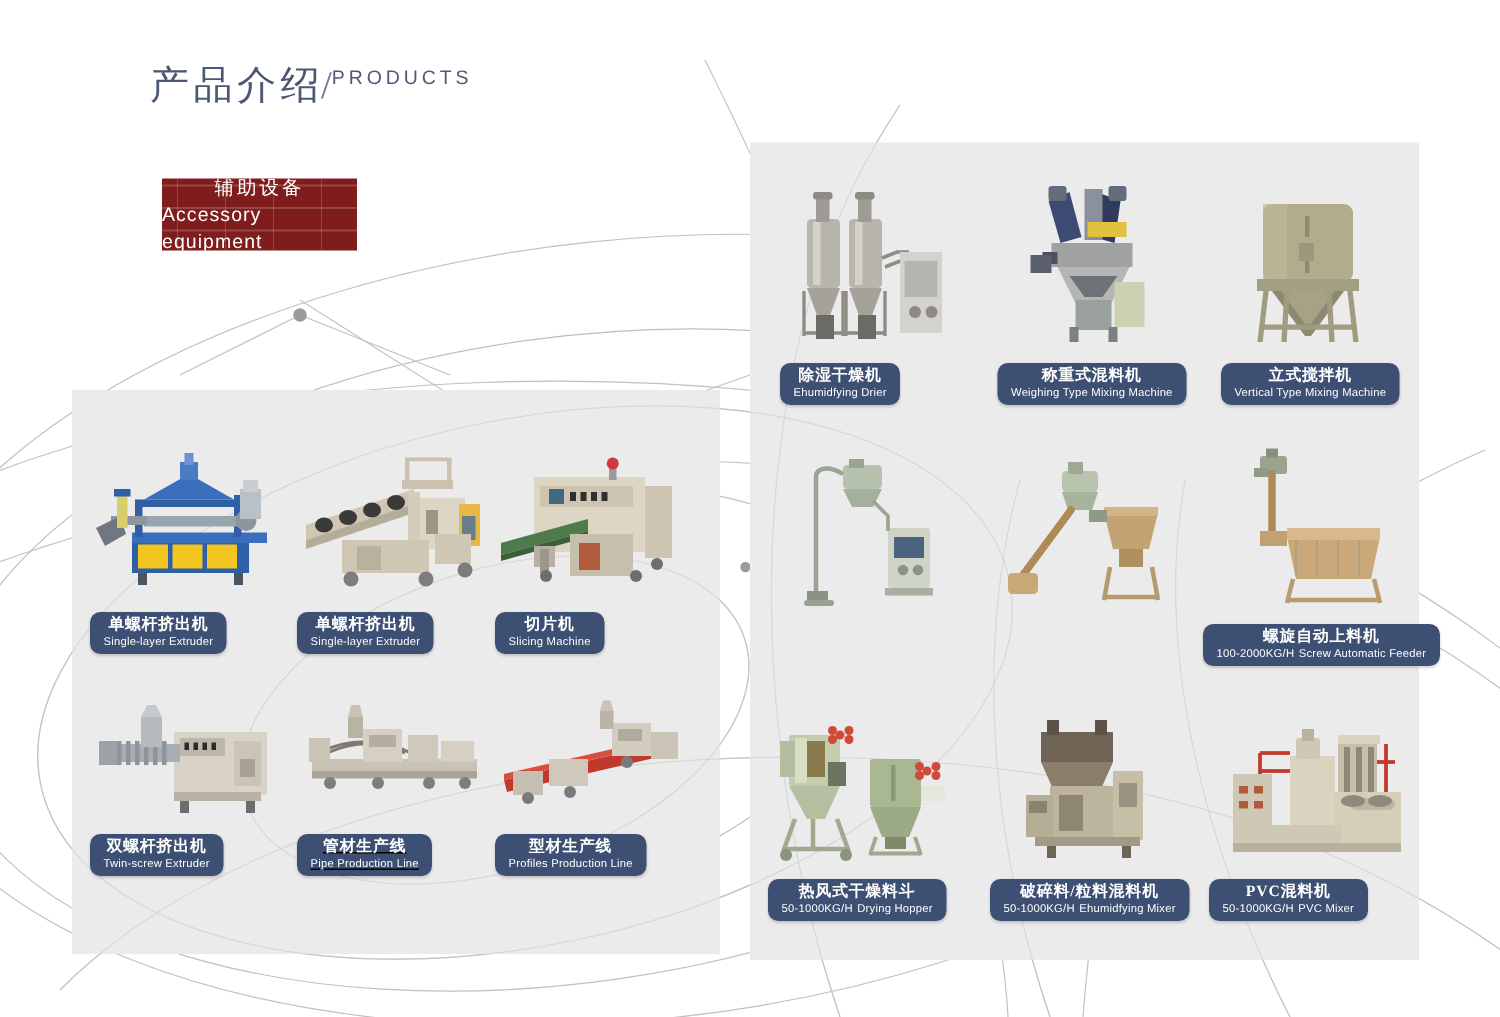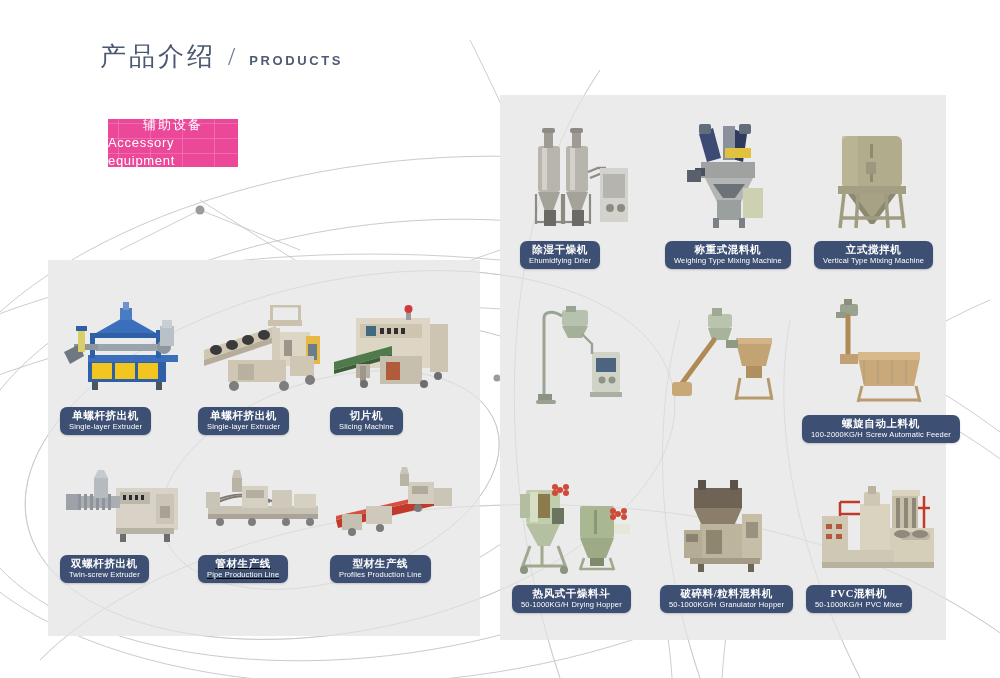--- a/index.html
+++ b/index.html
@@ -14,27 +14,27 @@
 
   
   .deco{position:absolute;left:0;top:0;width:1000px;height:678px;pointer-events:none;}
 
   
   .panel{position:absolute;background:#ebebeb;}
   #panel-left{left:48px;top:260px;width:432px;height:376px;}
   #panel-right{left:500px;top:95px;width:446px;height:545px;}
 
   
-  #header{position:absolute;left:100px;top:44px;display:flex;align-items:flex-end;gap:14px;}
+  #header{position:absolute;left:100px;top:44px;display:flex;}
   #title-cn{font-family:"Liberation Serif","DejaVu Serif",serif;font-size:26px;color:#4b5871;letter-spacing:3px;line-height:1;}
   #title-slash{font-family:"Liberation Serif","DejaVu Serif",serif;font-size:26px;color:#6d7890;line-height:1;margin-left:-2px;}
-  #title-en{font-size:13px;color:#4f5b74;letter-spacing:2.6px;font-weight:700;padding-bottom:2px;}
+  #title-en{font-size:13px;color:#4f5b74;letter-spacing:2.6px;font-weight:400;padding-bottom:2px;}
 
   
-  #cat-tag{position:absolute;left:108px;top:119px;width:130px;height:48px;background:#ec4899;
+  #cat-tag{position:absolute;left:108px;top:119px;width:130px;height:48px;background:#7f1d1d;
            display:flex;flex-direction:column;align-items:center;justify-content:center;overflow:hidden;}
   #cat-tag .grid{position:absolute;left:0;top:0;width:100%;height:100%;
      background-image:
         linear-gradient(to right,rgba(255,255,255,.18) 1px,transparent 1px),
         linear-gradient(to bottom,rgba(255,255,255,.18) 1px,transparent 1px);
      background-size:32px 15px;background-position:10px 4px;}
   #cat-cn{position:relative;font-family:"Liberation Serif","DejaVu Serif",serif;font-size:13px;color:#fff;letter-spacing:2px;line-height:1.35;}
   #cat-en{position:relative;font-size:13px;color:#fff;letter-spacing:.7px;line-height:1.4;}
 
   
@@ -552,21 +552,21 @@
         <rect x="24" y="56" width="18" height="28" fill="#b5ac96"></rect>
         <rect x="26" y="60" width="12" height="8" fill="#8a8370"></rect>
         <rect x="30" y="84" width="70" height="6" fill="#a39a85"></rect>
         <rect x="38" y="90" width="6" height="8" fill="#6b6556"></rect>
         <rect x="88" y="90" width="6" height="8" fill="#6b6556"></rect>
       </svg>
     </div>
     <div class="badge">
       <span class="cn">破碎料/粒料混料机</span>
       <span class="en">
-        <span class="cap">50-1000KG/H</span><span>Granulator Hopper</span>
+        <span class="cap">50-1000KG/H</span><span>Ehumidfying Mixer</span>
       </span>
     </div>
   </div>
 
   <div class="item" style="left:806px;top:474px;width:134px;">
     <div class="thumb">
       <svg width="136" height="104" viewBox="0 0 136 104">
         <rect x="54" y="30" width="30" height="46" fill="#d9d3bf"></rect>
         <rect x="58" y="18" width="16" height="14" rx="2" fill="#cdc7b3"></rect>
         <rect x="62" y="12" width="8" height="8" fill="#b9b3a0"></rect>

